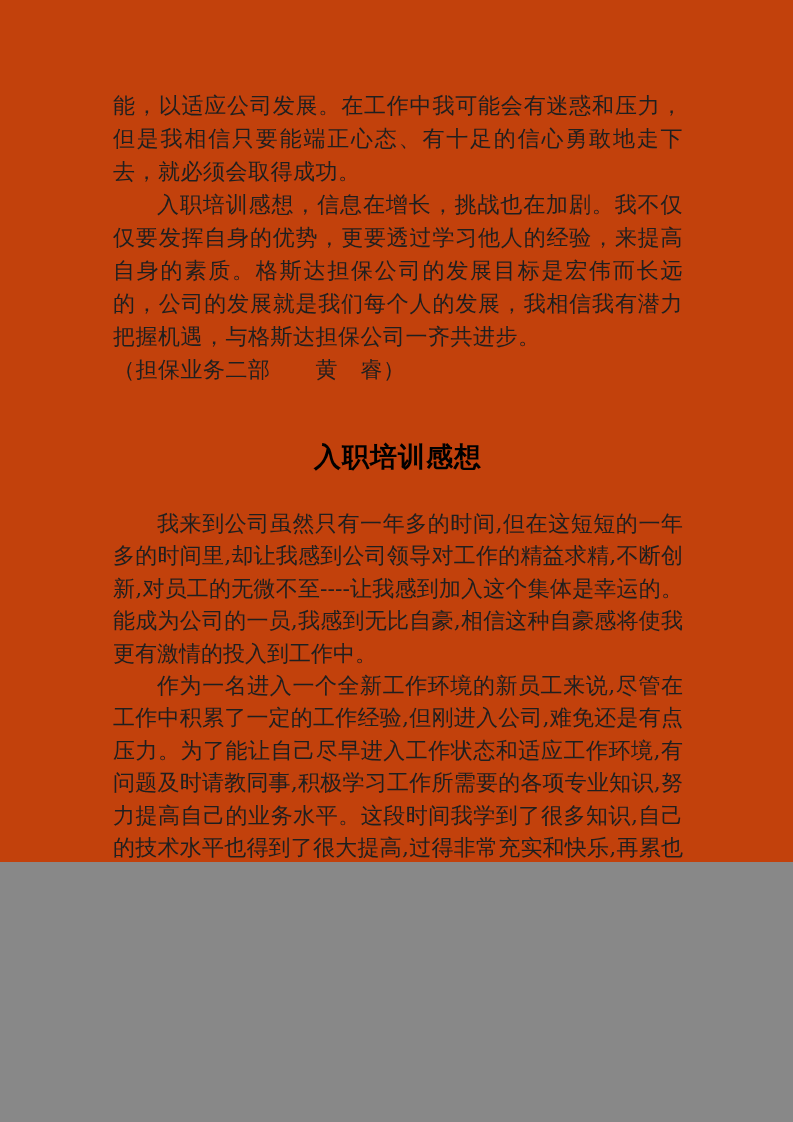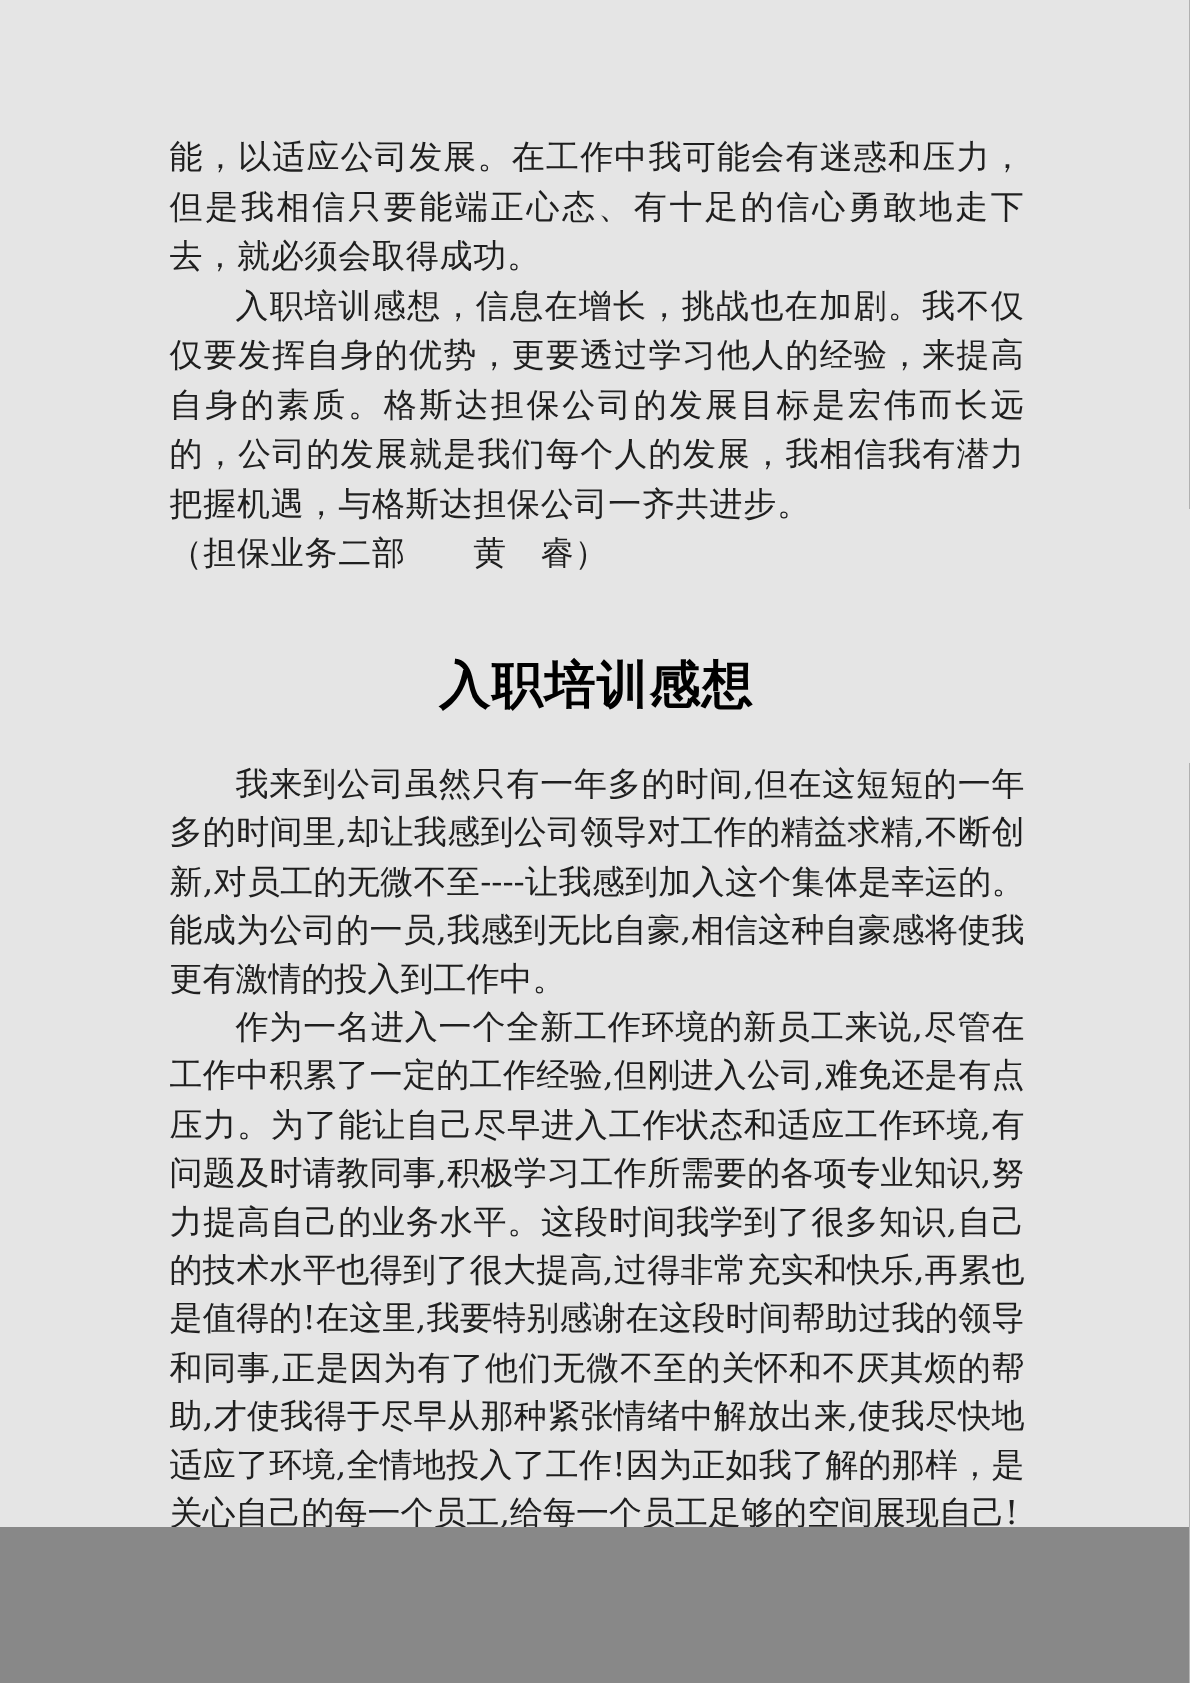--- a/index.html
+++ b/index.html
@@ -3,23 +3,23 @@
 <meta charset="utf-8">
 <style>
   html, body {
     margin: 0;
     padding: 0;
     background: #888;
   }
   .page {
     position: relative;
     width: 793px;
-    height: 1018px;
+    height: 862px;
     margin: 0 auto;
-    background: #e5e5e5;
+    background: #c2410c;
     overflow: hidden;
     color: #1c1c1c;
   }
   .content {
     position: absolute;
     left: 113px;
     top: 89px;
     width: 570px;
     font-family: "DejaVu Serif", "Liberation Serif", serif;
     font-size: 22px;
@@ -44,21 +44,21 @@
     line-height: 33px;
     text-align: left;
     padding-right: 8px;
     letter-spacing: 0.5px;
   }
   .article-title {
     margin: 57px 0 37px 0;
     text-align: center;
     font-family: "DejaVu Sans", "Liberation Sans", sans-serif;
     font-weight: bold;
-    font-size: 34px;
+    font-size: 27px;
     line-height: 28px;
     color: #000000;
     letter-spacing: 1px;
   }
   .page-number {
     position: absolute;
     left: 0;
     right: 0;
     top: 1038px;
     text-align: right;

